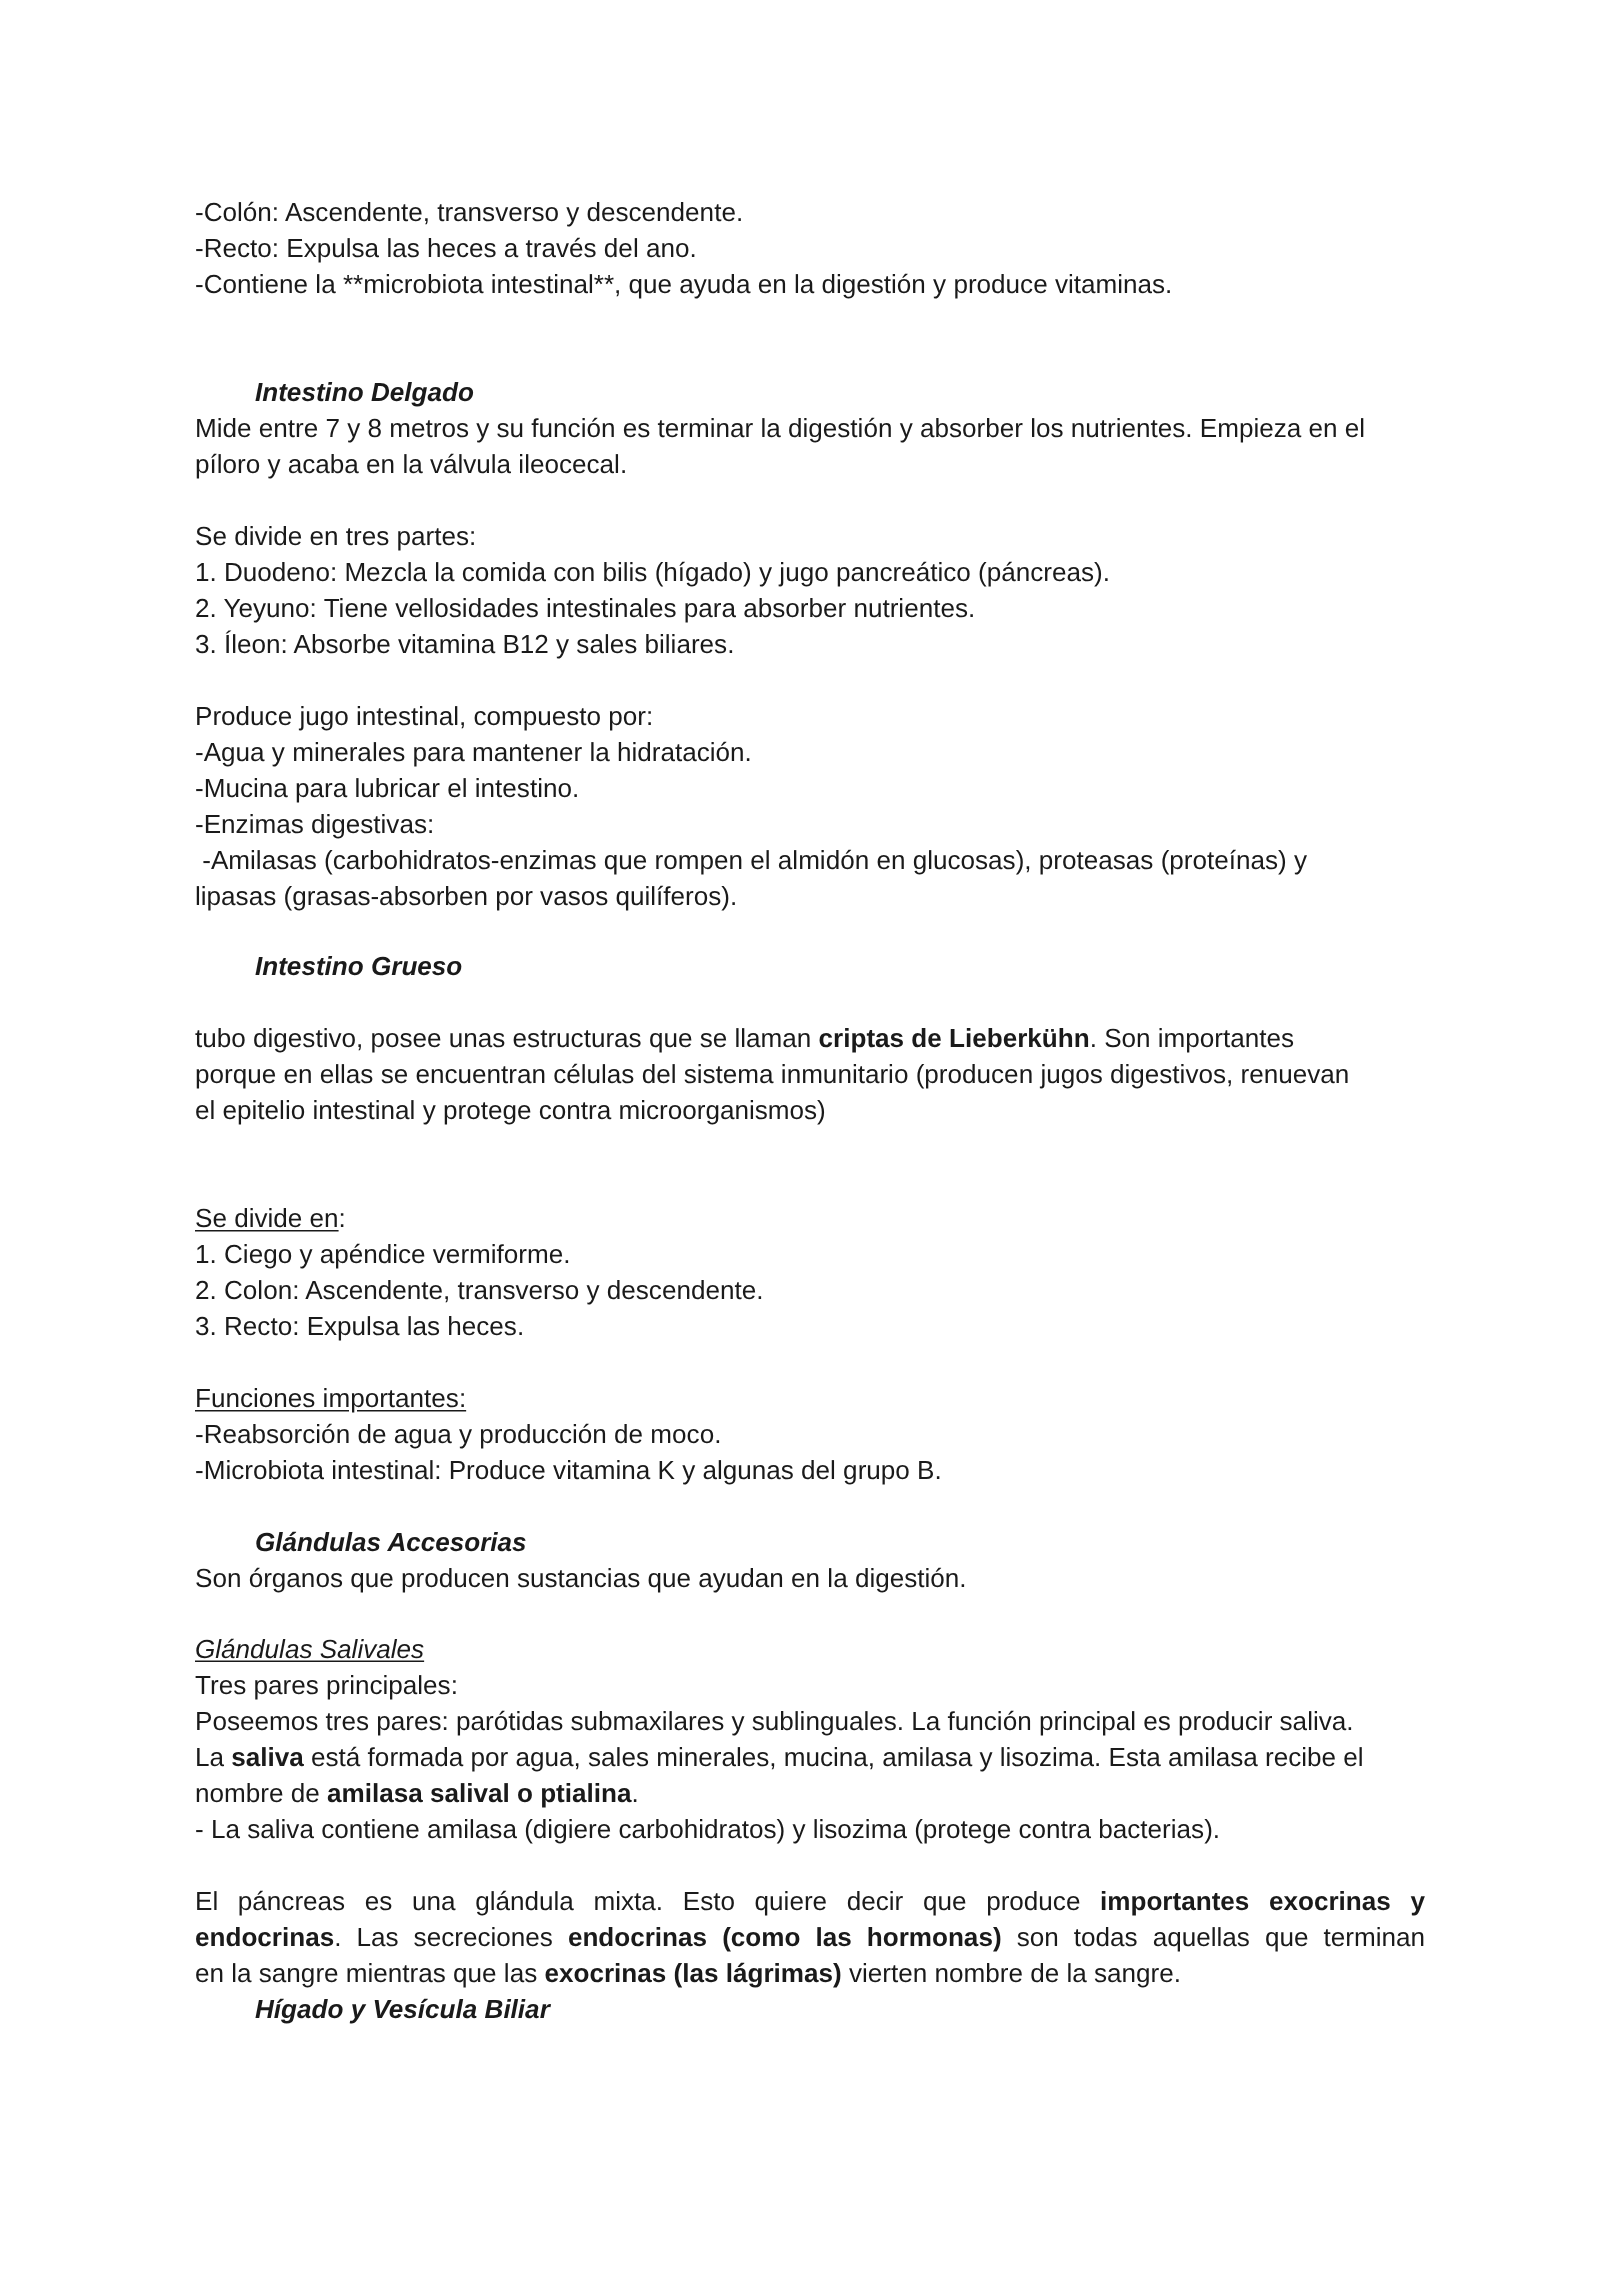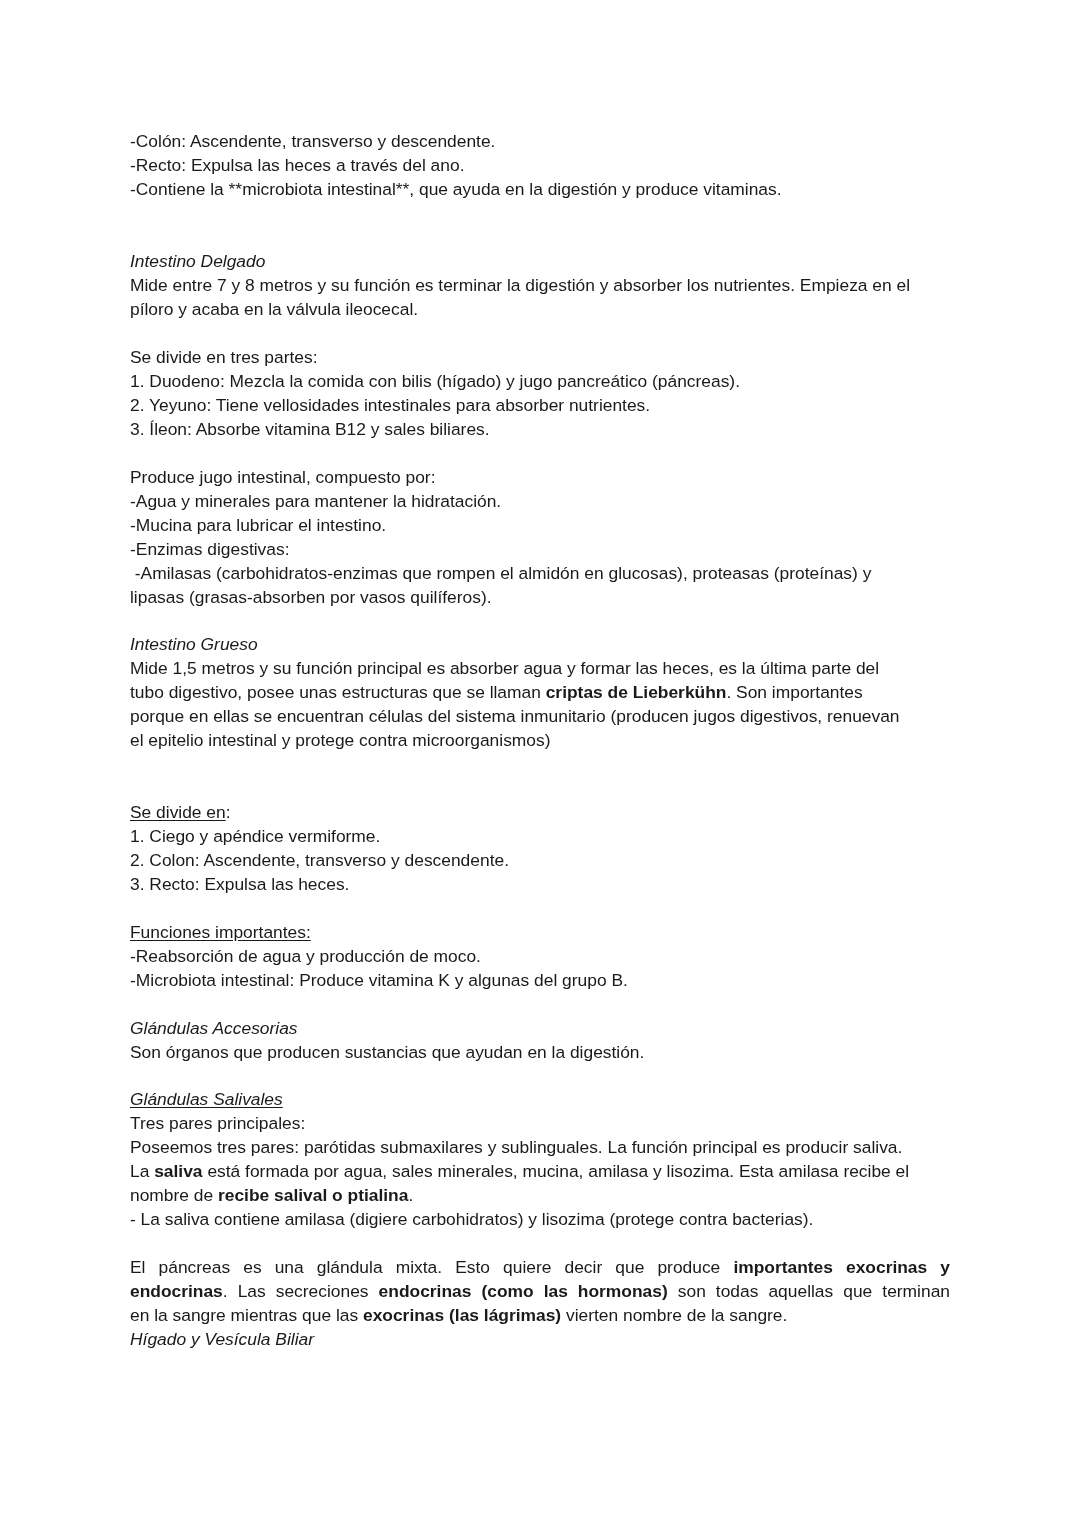--- a/index.html
+++ b/index.html
@@ -2,21 +2,21 @@
 <html><head>
 <meta charset="utf-8">
 <style>
   html, body { margin: 0; padding: 0; background: #ffffff; }
   body { width: 1080px; height: 1525px; position: relative; overflow: hidden;
          font-family: "Liberation Sans", sans-serif; color: #1a1a1a; }
   .page { position: absolute; left: 0; top: 0; width: 892px; height: 1525px; }
   .ln { position: absolute; left: 130px; width: 820px; font-size: 17.4px; line-height: 24px;
         white-space: nowrap; }
   .just { white-space: normal; text-align: justify; text-align-last: justify; }
-  .h { font-weight: normal; font-style: italic; }
+  .h { font-weight: bold; font-style: italic; margin-left: 40px; }
   .u { text-decoration: underline; text-underline-offset: 2px; }
   .ui { font-style: italic; text-decoration: underline; text-underline-offset: 2px; }
   b { font-weight: bold; }
 </style>
 </head>
 <body>
 
 <div class="page">
 
   <div class="ln" style="top:129px">-Colón: Ascendente, transverso y descendente.</div>
@@ -33,42 +33,41 @@
   <div class="ln" style="top:417px">3. Íleon: Absorbe vitamina B12 y sales biliares.</div>
 
   <div class="ln" style="top:465px">Produce jugo intestinal, compuesto por:</div>
   <div class="ln" style="top:489px">-Agua y minerales para mantener la hidratación.</div>
   <div class="ln" style="top:513px">-Mucina para lubricar el intestino.</div>
   <div class="ln" style="top:537px">-Enzimas digestivas:</div>
   <div class="ln" style="top:561px; white-space:pre"> -Amilasas (carbohidratos-enzimas que rompen el almidón en glucosas), proteasas (proteínas) y</div>
   <div class="ln" style="top:585px">lipasas (grasas-absorben por vasos quilíferos).</div>
 
   <div class="ln h" style="top:632px">Intestino Grueso</div>
-  <div class="ln" style="top:656px">Mide 1,5 metros y su función principal es absorber agua y formar las heces, es la última parte del</div>
   <div class="ln" style="top:680px"><span>tubo digestivo, posee unas estructuras que se llaman </span><b>criptas de Lieberkühn</b><span>. Son importantes</span></div>
   <div class="ln" style="top:704px">porque en ellas se encuentran células del sistema inmunitario (producen jugos digestivos, renuevan</div>
   <div class="ln" style="top:728px">el epitelio intestinal y protege contra microorganismos)</div>
 
   <div class="ln" style="top:800px"><span class="u">Se divide en</span><span>:</span></div>
   <div class="ln" style="top:824px">1. Ciego y apéndice vermiforme.</div>
   <div class="ln" style="top:848px">2. Colon: Ascendente, transverso y descendente.</div>
   <div class="ln" style="top:872px">3. Recto: Expulsa las heces.</div>
 
   <div class="ln" style="top:944px">-Reabsorción de agua y producción de moco.</div>
   <div class="ln u" style="top:920px">Funciones importantes:</div>
   <div class="ln" style="top:968px">-Microbiota intestinal: Produce vitamina K y algunas del grupo B.</div>
 
   <div class="ln h" style="top:1016px">Glándulas Accesorias</div>
   <div class="ln" style="top:1040px">Son órganos que producen sustancias que ayudan en la digestión.</div>
 
   <div class="ln ui" style="top:1087px">Glándulas Salivales</div>
   <div class="ln" style="top:1111px">Tres pares principales:</div>
   <div class="ln" style="top:1135px">Poseemos tres pares: parótidas submaxilares y sublinguales. La función principal es producir saliva.</div>
   <div class="ln" style="top:1159px"><span>La </span><b>saliva</b><span> está formada por agua, sales minerales, mucina, amilasa y lisozima. Esta amilasa recibe el</span></div>
-  <div class="ln" style="top:1183px"><span>nombre de </span><b>recibe salival o ptialina</b><span>.</span></div>
+  <div class="ln" style="top:1183px"><span>nombre de </span><b>amilasa salival o ptialina</b><span>.</span></div>
   <div class="ln" style="top:1207px">- La saliva contiene amilasa (digiere carbohidratos) y lisozima (protege contra bacterias).</div>
 
   <div class="ln just" style="top:1255px; height:24px; overflow:hidden"><span>El páncreas es una glándula mixta. Esto quiere decir que produce </span><b>importantes exocrinas y</b></div>
   <div class="ln just" style="top:1279px; height:24px; overflow:hidden"><b>endocrinas</b><span>. Las secreciones </span><b>endocrinas (como las hormonas)</b><span> son todas aquellas que terminan</span></div>
   <div class="ln" style="top:1303px"><span>en la sangre mientras que las </span><b>exocrinas (las lágrimas)</b><span> vierten nombre de la sangre.</span></div>
 
   <div class="ln h" style="top:1327px">Hígado y Vesícula Biliar</div>
 
 </div>
 

